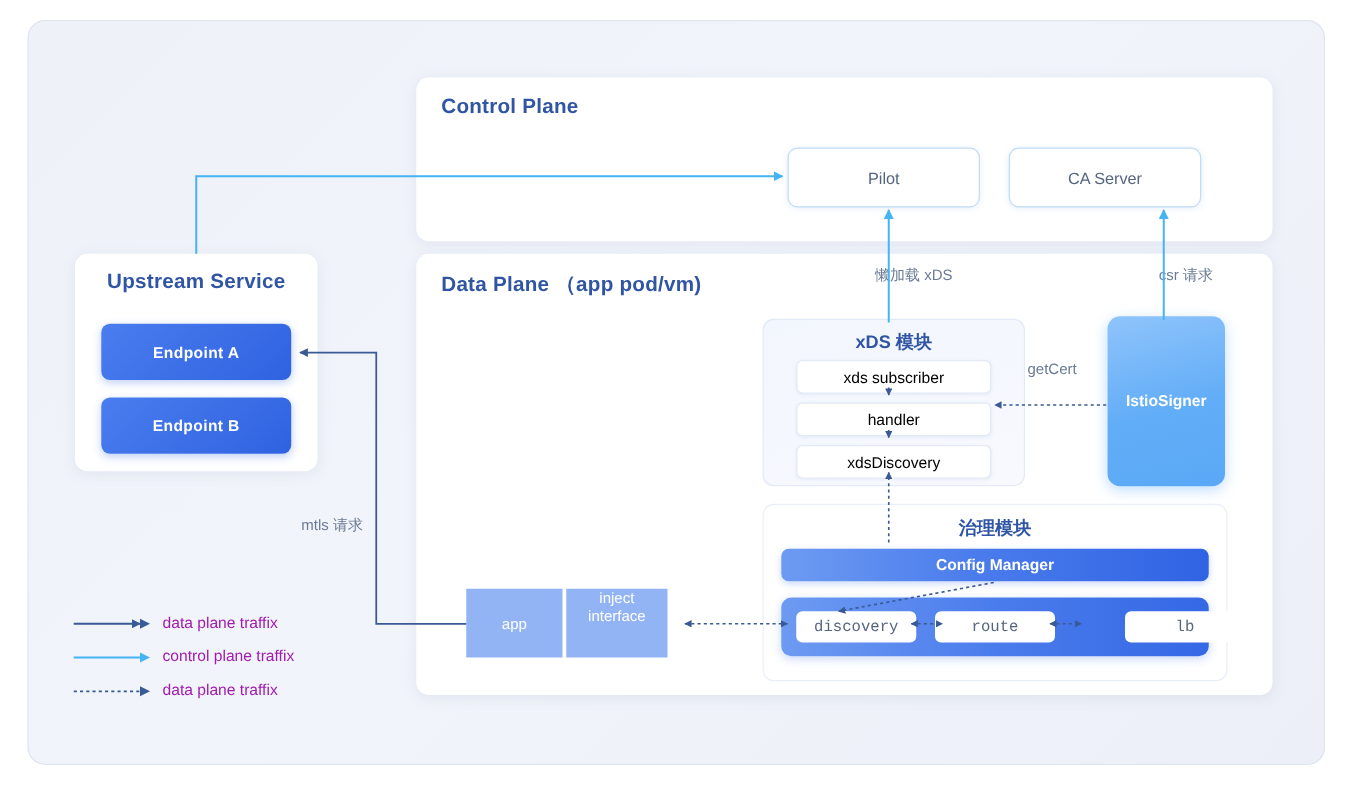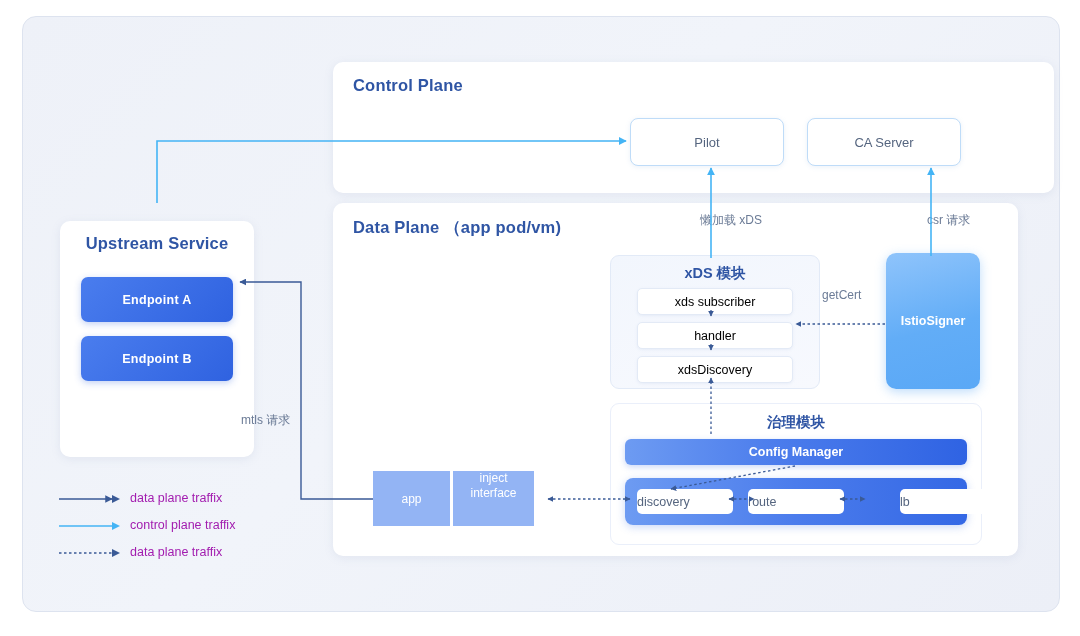--- a/index.html
+++ b/index.html
@@ -32,21 +32,21 @@
     box-shadow: 0 2px 10px rgba(120,140,180,0.13);
   }
   .panel-title {
     position: absolute;
     color: #2f55a4;
     font-weight: bold;
     letter-spacing: 0.2px;
     white-space: pre;
   }
   
-  #control-plane { left: 333px; top: 62px; width: 685px; height: 131px; padding-left: 36px; }
+  #control-plane { left: 333px; top: 62px; width: 685px; height: 131px; }
   #control-plane-title { left: 20px; top: 14px; font-size: 16.5px; }
 
   .cp-node {
     position: absolute;
     background: #ffffff;
     border: 1px solid #bfdcf8;
     border-radius: 8px;
     display: flex;
     align-items: center;
     justify-content: center;
@@ -58,21 +58,21 @@
     color: #55657f;
   }
   #pilot-node { left: 297px; top: 56px; width: 152px; height: 46px; }
   #ca-server-node { left: 474px; top: 56px; width: 152px; height: 46px; }
 
   
   #data-plane { left: 333px; top: 203px; width: 685px; height: 353px; }
   #data-plane-title { left: 20px; top: 14px; font-size: 16.5px; }
 
   
-  #upstream-service { left: 60px; top: 203px; width: 194px; height: 236px; margin-top: 18px; }
+  #upstream-service { left: 60px; top: 203px; width: 194px; height: 174px; }
   #upstream-title {
     left: 0; top: 13px; width: 194px;
     text-align: center; font-size: 16.5px;
   }
   .endpoint {
     position: absolute;
     left: 21px;
     width: 152px; height: 45px;
     border-radius: 7px;
     background: linear-gradient(135deg, #4a7dee 0%, #2f62e0 100%);
@@ -158,22 +158,22 @@
     left: 14px; top: 74px; width: 342px; height: 47px;
     border-radius: 8px;
     background: linear-gradient(90deg, #6d9bf2 0%, #4b7cec 50%, #3468e5 100%);
     box-shadow: 0 2px 8px rgba(60,110,225,0.28);
   }
   .gov-item {
     position: absolute;
     top: 11px; width: 96px; height: 25px;
     background: #ffffff;
     border-radius: 5px;
-    display: flex; align-items: center; 
-    font-size: 12.5px; color: #55657f;
+    display: flex; align-items: center; justify-content: center;
+    font-size: 12.5px; color: #55657f; font-family: Liberation Mono, monospace;
   }
   #gov-discovery { left: 12px; }
   #gov-route     { left: 123px; }
   #gov-lb        { left: 244px; margin-left: 31px; }
 
   
   #app-box {
     position: absolute;
     left: 40px; top: 268px; width: 77px; height: 55px;
     background: #93b4f4;

